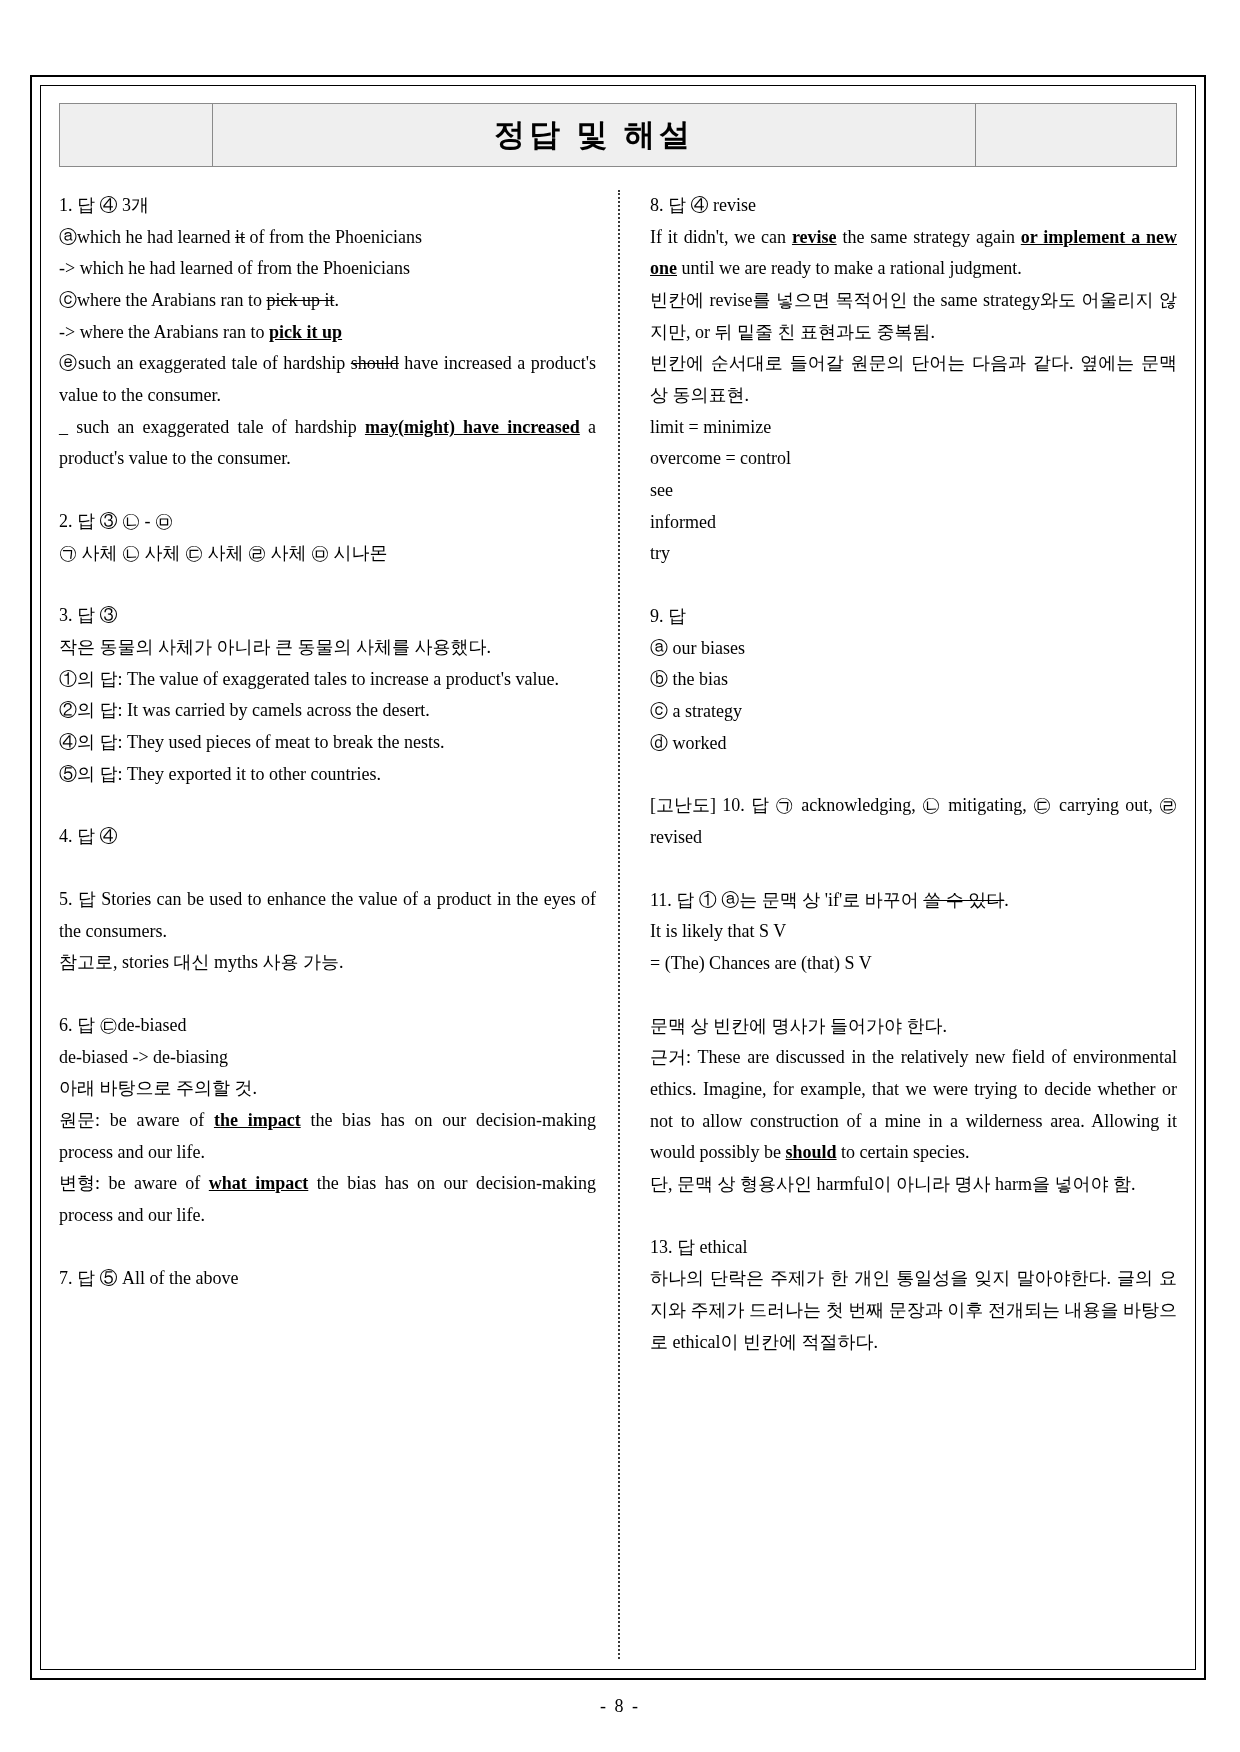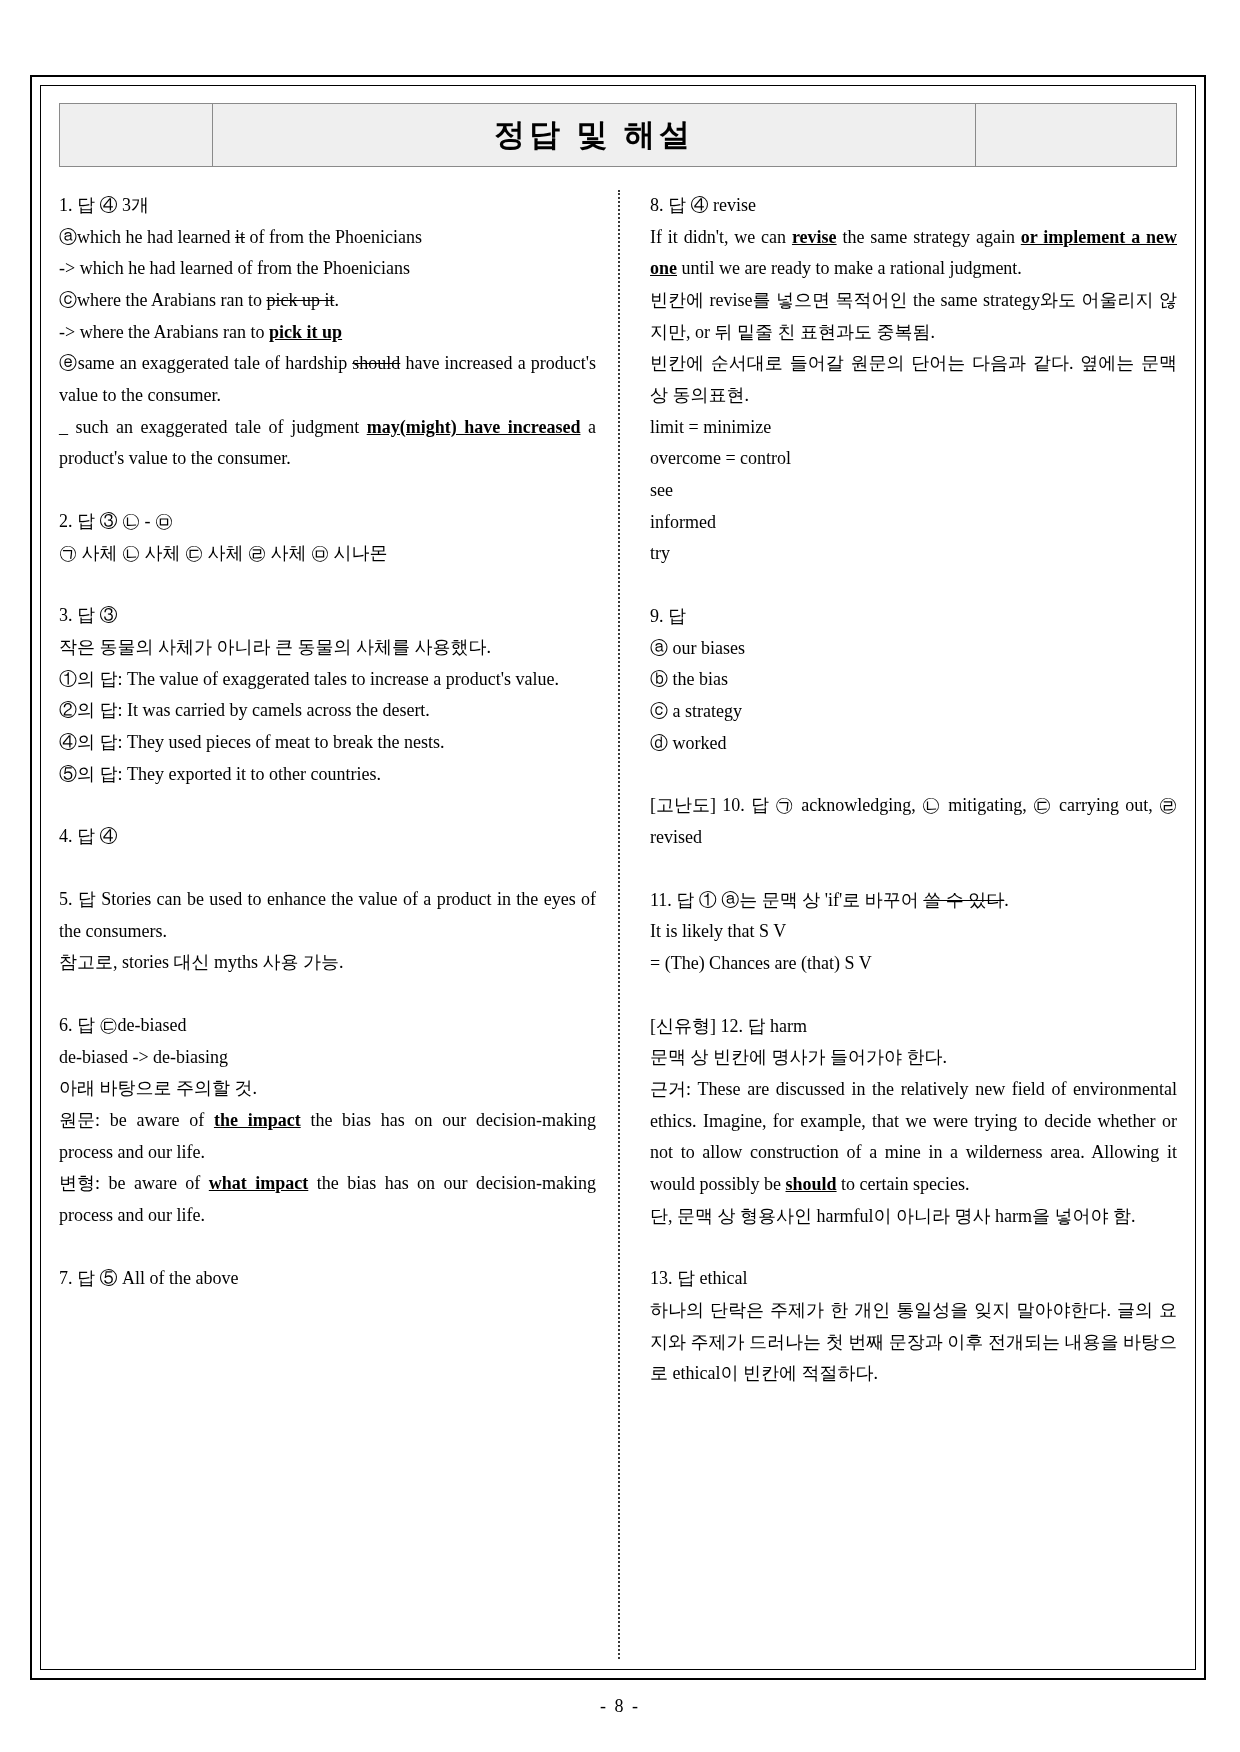--- a/index.html
+++ b/index.html
@@ -121,22 +121,22 @@
       </table>
 
     <div class="columns">
       <div class="col col-left" id="col-left">
           <div class="blk">
             <p class="ln">1. 답 ④ 3개</p>
             <p class="ln"><span>ⓐwhich he had learned </span><span class="st">it</span><span> of from the Phoenicians</span></p>
             <p class="ln"><span>-&gt; which he had learned of from the Phoenicians</span></p>
             <p class="ln"><span>ⓒwhere the Arabians ran to </span><span class="st">pick up it</span><span>.</span></p>
             <p class="ln"><span>-&gt; where the Arabians ran to </span><span class="bu">pick it up</span></p>
-            <p class="ln just"><span>ⓔsame an exaggerated tale of hardship </span><span class="st">should</span><span> have increased a product's value to the consumer.</span></p>
-            <p class="ln just"><span>_ such an exaggerated tale of judgment </span><span class="bu">may(might) have increased</span><span> a product's value to the consumer.</span></p>
+            <p class="ln just"><span>ⓔsuch an exaggerated tale of hardship </span><span class="st">should</span><span> have increased a product's value to the consumer.</span></p>
+            <p class="ln just"><span>_ such an exaggerated tale of hardship </span><span class="bu">may(might) have increased</span><span> a product's value to the consumer.</span></p>
           </div>
           <div class="blk">
             <p class="ln">2. 답 ③ ㉡ - ㉤</p>
             <p class="ln"><span>㉠ 사체 ㉡ 사체 ㉢ 사체 ㉣ 사체 ㉤ 시나몬</span></p>
           </div>
           <div class="blk">
             <p class="ln">3. 답 ③</p>
             <p class="ln just"><span>작은 동물의 사체가 아니라 큰 동물의 사체를 사용했다.</span></p>
             <p class="ln just"><span>①의 답: The value of exaggerated tales to increase a product's value.</span></p>
             <p class="ln just"><span>②의 답: It was carried by camels across the desert.</span></p>
@@ -182,21 +182,20 @@
           </div>
           <div class="blk">
             <p class="ln just"><span>[고난도] 10. 답 ㉠ acknowledging, ㉡ mitigating, ㉢ carrying out, ㉣ revised</span></p>
           </div>
           <div class="blk">
             <p class="ln"><span>11. 답 ① ⓐ는 문맥 상 'if'로 바꾸어 </span><span class="st">쓸 수 있다</span><span>.</span></p>
             <p class="ln"><span>It is likely that S V</span></p>
             <p class="ln"><span>= (The) Chances are (that) S V</span></p>
           </div>
           <div class="blk">
-            <p class="ln">[신유형] 12. 답 harm</p>
             <p class="ln"><span>문맥 상 빈칸에 명사가 들어가야 한다.</span></p>
             <p class="ln just"><span>근거: These are discussed in the relatively new field of environmental ethics. Imagine, for example, that we were trying to decide whether or not to allow construction of a mine in a wilderness area. Allowing it would possibly be </span><span class="bu">should</span><span> to certain species.</span></p>
             <p class="ln just"><span>단, 문맥 상 형용사인 harmful이 아니라 명사 harm을 넣어야 함.</span></p>
           </div>
           <div class="blk">
             <p class="ln">13. 답 ethical</p>
             <p class="ln just"><span>하나의 단락은 주제가 한 개인 통일성을 잊지 말아야한다. 글의 요지와 주제가 드러나는 첫 번째 문장과 이후 전개되는 내용을 바탕으로 ethical이 빈칸에 적절하다.</span></p>
           </div>
         </div>
     </div>

